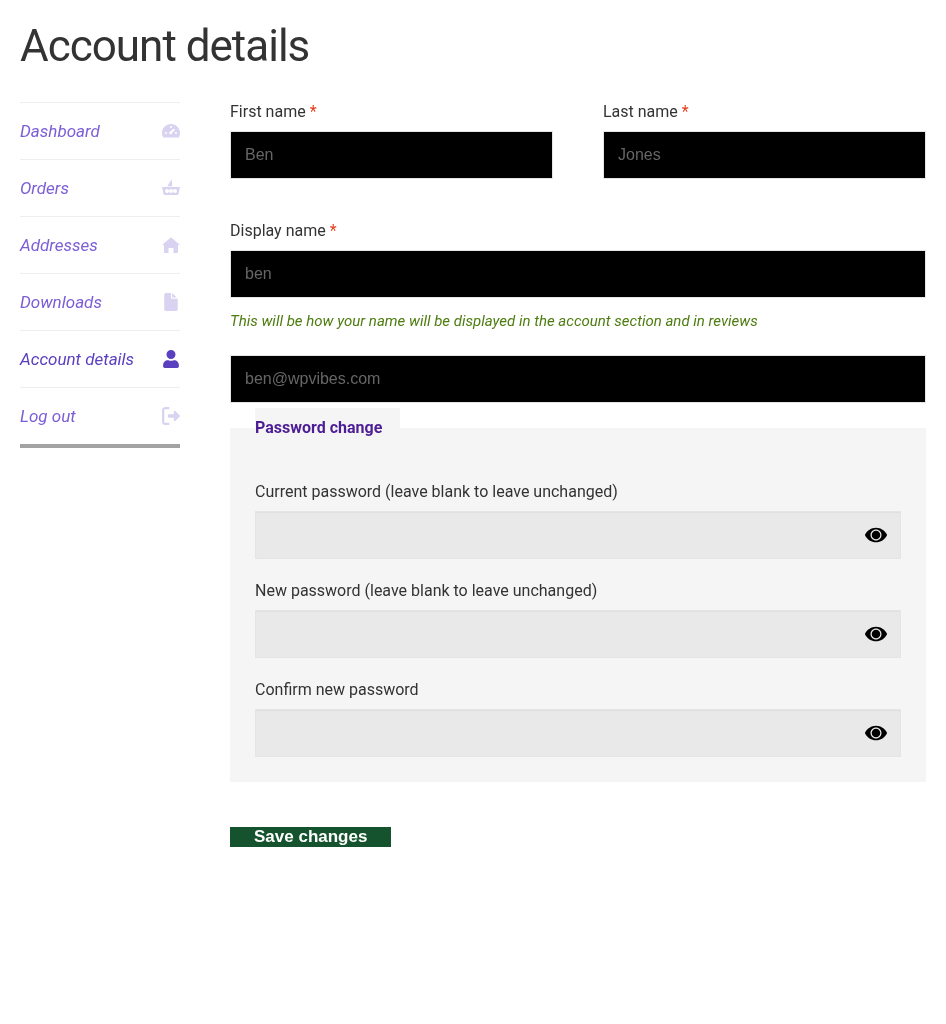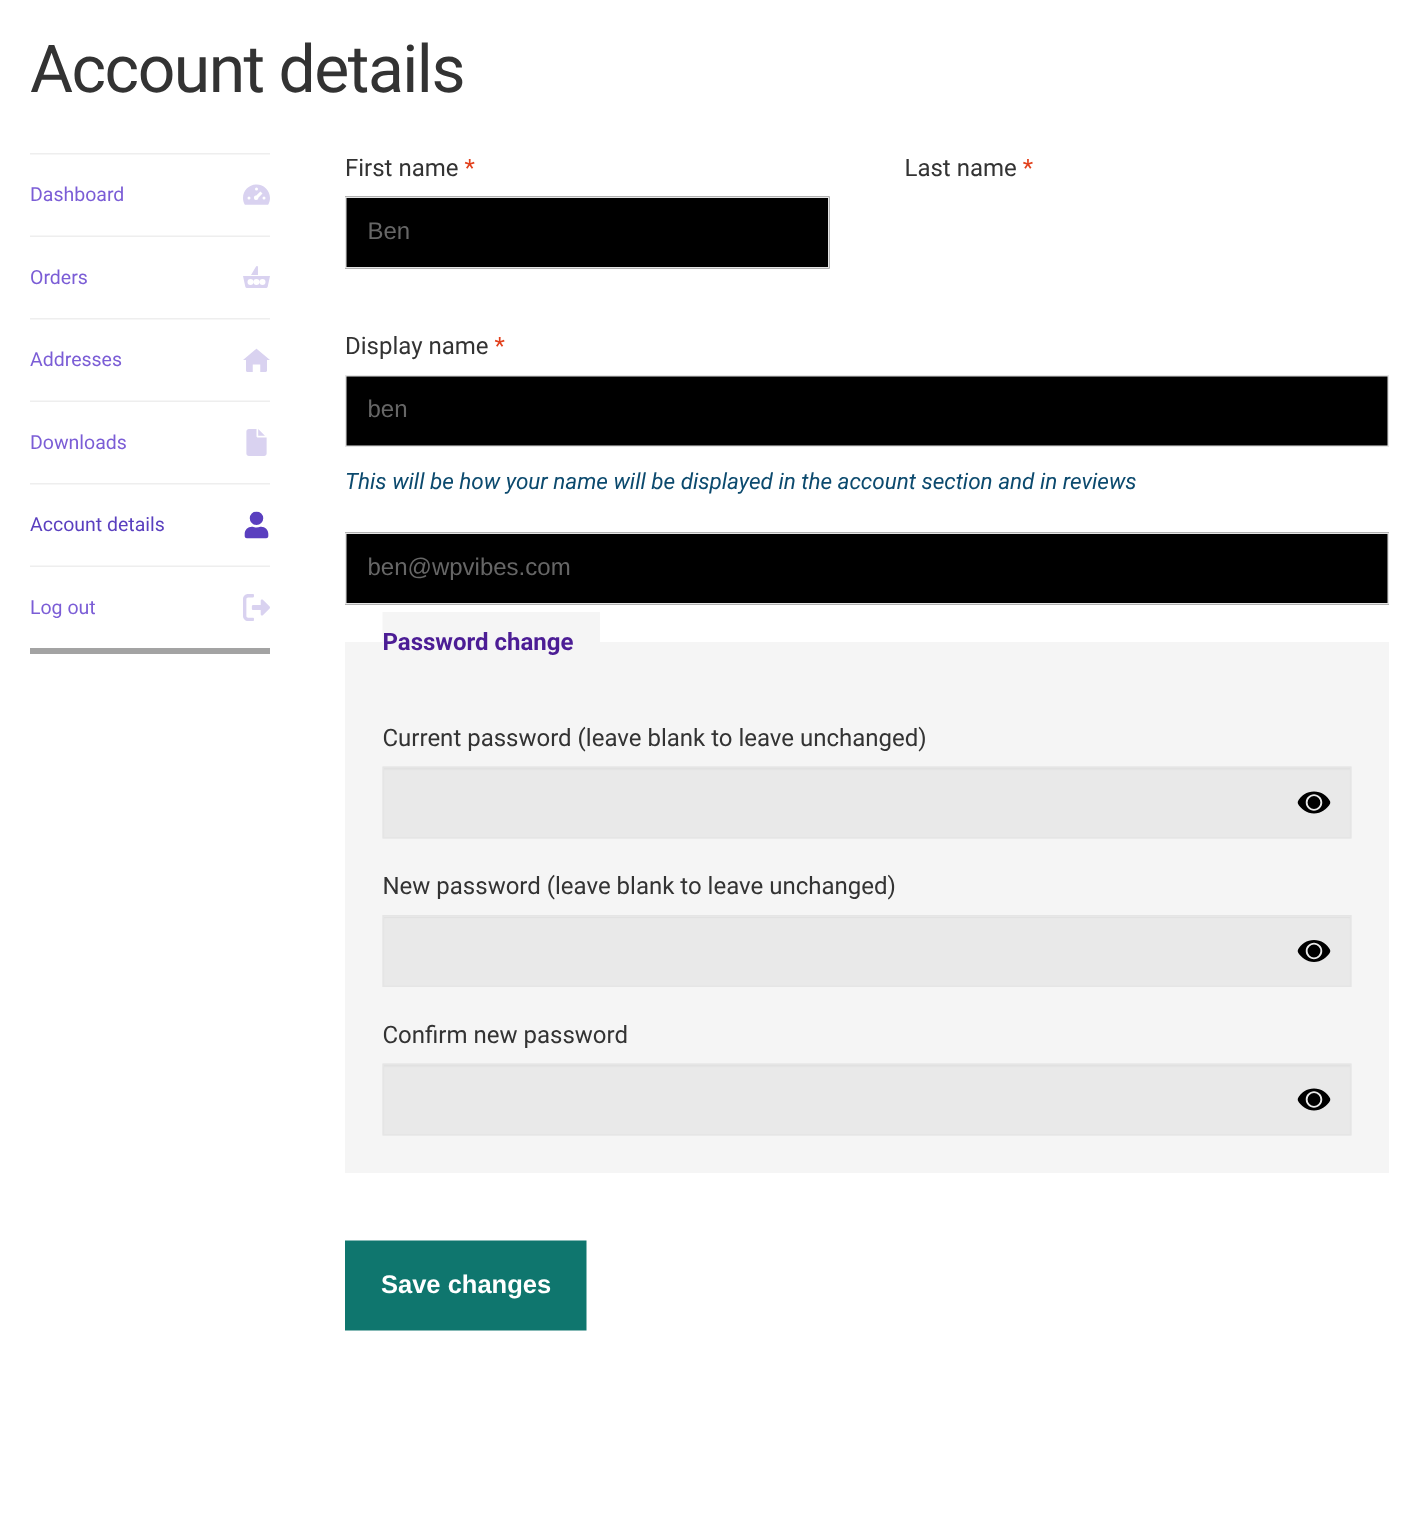--- a/index.html
+++ b/index.html
@@ -22,21 +22,21 @@
     .sidebar-item {
       display: flex;
       align-items: center;
       justify-content: space-between;
       padding: 18px 0;
       border-top: 1px solid #eee;
       cursor: pointer;
       text-decoration: none;
     }
     .sidebar-item:last-child { border-bottom: 4px solid #a3a3a3; }
-    .sidebar-label { color: #7b5dd6; font-size: 13px; }
+    .sidebar-label { color: #7b5dd6; font-size: 17px; font-style: italic; }
     .sidebar-item.active .sidebar-label { color: #5a3fbf; }
     .sidebar-icon {
       width: 18px; height: 18px;
       color: #d9d2f0;
       display: inline-flex;
       align-items: center;
       justify-content: center;
     }
     .sidebar-item.active .sidebar-icon { color: #5a3fbf; }
     .sidebar-icon svg { width: 100%; height: 100%; fill: currentColor; }
@@ -57,21 +57,21 @@
       padding: 14px 14px;
       font-size: 16px;
       color: #666;
       background: #000000;
       border: 1px solid #e5e5e5;
       outline: none;
       box-shadow: inset 0 1px 1px rgba(0,0,0,0.04);
     }
     .help {
       font-style: italic;
-      color: #0c4a6e;
+      color: #4d7c0f;
       font-size: 15px;
       margin-top: 8px;
       margin-bottom: 25px;
     }
     .fieldset {
       background: #f5f5f5;
       padding: 25px;
       margin-top: 25px;
       margin-bottom: 25px;
       position: relative;
@@ -96,26 +96,26 @@
       right: 14px;
       top: 50%;
       transform: translateY(-50%);
       width: 22px; height: 22px;
       cursor: pointer;
       color: #000;
       display: inline-flex;
     }
     .eye svg { width: 100%; height: 100%; fill: currentColor; }
     .save-btn {
-      background: #0f766e;
+      background: #14532d;
       color: #fff;
       border: none;
       font-size: 17px;
       font-weight: 700;
-      padding: 20px 24px;
+      padding: 0 24px;
       cursor: pointer;
       margin-top: 20px;
     }
   </style>
 </head>
 <body>
 
 <div class="container">
   <h1 class="page-title">Account details</h1>
 
@@ -184,20 +184,21 @@
         <div class="field">
           <label class="field-label">
             <span>First name</span> <span class="req">*</span>
           </label>
           <input class="field-input" type="text" value="Ben" style="">
         </div>
         <div class="field">
           <label class="field-label">
             <span>Last name</span> <span class="req">*</span>
           </label>
+          <input class="field-input" type="text" value="Jones" style="">
         </div>
       </div>
 
       <div class="field">
         <label class="field-label">
           <span>Display name</span> <span class="req">*</span>
         </label>
         <input class="field-input" type="text" value="ben" style="">
       </div>
       <p class="help">This will be how your name will be displayed in the account section and in reviews</p>

